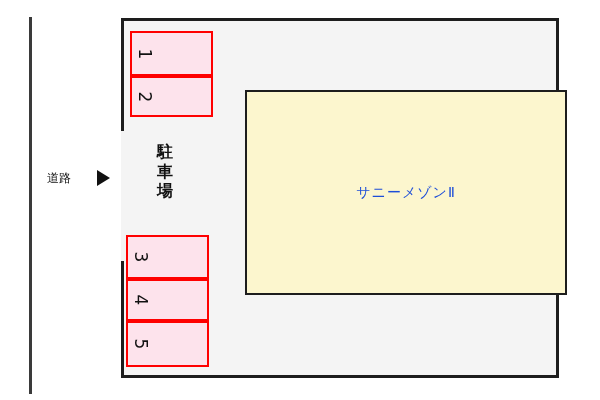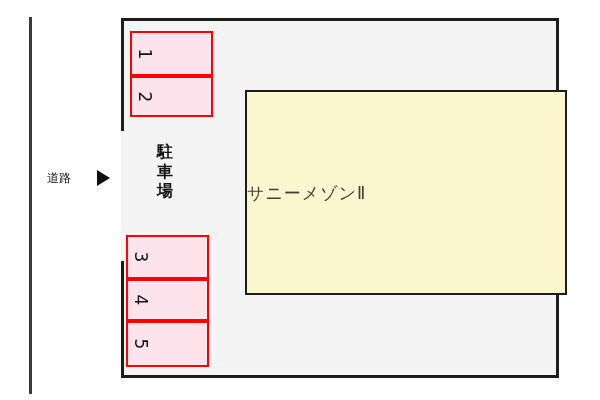--- a/index.html
+++ b/index.html
@@ -112,23 +112,23 @@
     background: #fcf6ce;
     border: 2px solid #1d1d1d;
     box-sizing: border-box;
   }
   .building-name {
     position: absolute;
     left: 0;
     right: 0;
     top: 50%;
     transform: translateY(-50%);
-    text-align: left;
-    font-size: 17px;
-    color: #404040;
+    text-align: center;
+    font-size: 14px;
+    color: #1d4ed8;
     letter-spacing: 1px;
     font-family: "DejaVu Sans", sans-serif;
   }
 </style>
 </head>
 <body>
 
 <div id="site-plan">
 
   <div class="road-line"></div>

